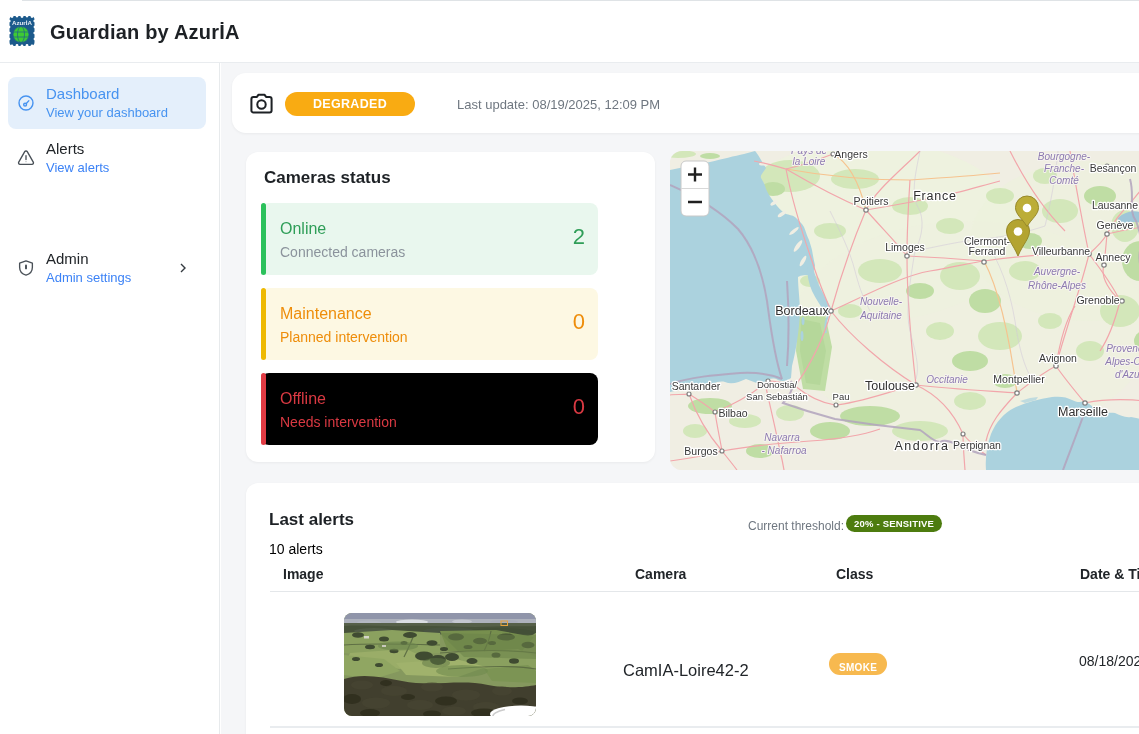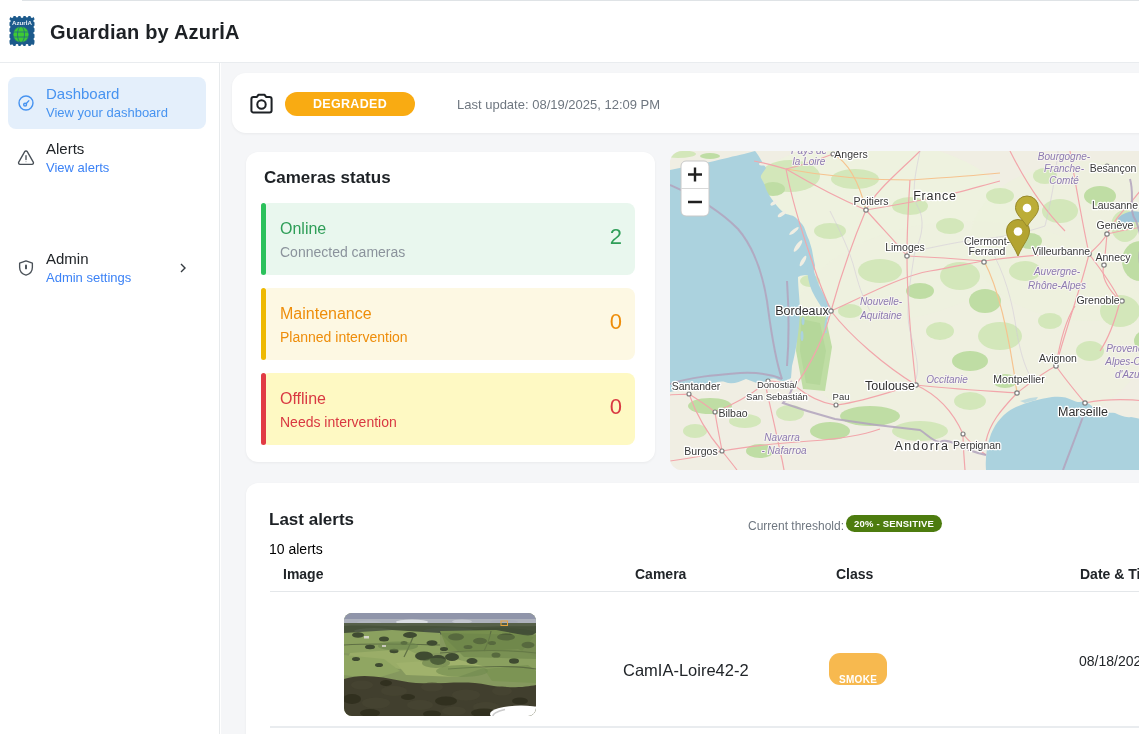--- a/index.html
+++ b/index.html
@@ -26,51 +26,51 @@
 
 
 #topbar { position:absolute; left:232px; top:73px; width:1024px; height:60px; background:#fff; border-radius:14px; box-shadow:0 1px 3px rgba(0,0,0,0.05); z-index:1; }
 #cam-icon { position:absolute; left:249px; top:93px; z-index:2; }
 #net-badge { position:absolute; left:285px; top:92px; height:24px; width:130px; text-align:center; background:#f9ab12; border-radius:12px; color:#fff; font-size:12.5px; font-weight:700; letter-spacing:0.3px; line-height:25px; z-index:2; }
 #lastupdate { position:absolute; left:457px; top:97px; font-size:13px; color:#6f7780; z-index:2; }
 
 
 #statuscard { position:absolute; left:246px; top:152px; width:409px; height:310px; background:#fff; border-radius:12px; box-shadow:0 1px 3px rgba(0,0,0,0.05); }
 #statuscard h2 { position:absolute; left:18px; top:16px; font-size:17px; font-weight:700; color:#1d2125; }
-.srow { position:absolute; left:15px; width:374px; height:72px; border-radius:8px; }
+.srow { position:absolute; left:15px; width:337px; height:72px; border-radius:8px; }
 .srow .bar { position:absolute; left:0; top:0; width:4.5px; height:72px; border-radius:4px; }
 .srow .t1 { position:absolute; left:19px; top:17px; font-size:16px; }
 .srow .t2 { position:absolute; left:19px; top:41px; font-size:14px; }
 .srow .num { position:absolute; right:13px; top:21px; font-size:22px; }
 #row-on { top:51px; background:#e9f7ee; }
 #row-on .bar { background:#2bc15b; }
 #row-on .t1, #row-on .num { color:#2f9e58; }
 #row-on .t2 { color:#8b939c; }
 #row-mt { top:136px; background:#fdf8e3; }
 #row-mt .bar { background:#eeb902; }
 #row-mt .t1, #row-mt .t2, #row-mt .num { color:#ee8d0a; }
-#row-off { top:221px; background:#fef9c3; }
+#row-off { top:221px; background:#000000; }
 #row-off .bar { background:#e13b44; }
 #row-off .t1, #row-off .t2, #row-off .num { color:#d93942; }
 
 
 #map { position:absolute; left:670px; top:151px; width:586px; height:319px; border-radius:12px; overflow:hidden; background:#f1eee4; }
 
 
 #alertscard { position:absolute; left:246px; top:483px; width:1010px; height:300px; background:#fff; border-radius:12px; box-shadow:0 1px 3px rgba(0,0,0,0.05); }
 #alertscard h2 { position:absolute; left:23px; top:27px; font-size:17px; font-weight:700; color:#1d2125; }
 #nalerts { position:absolute; left:23px; top:58px; font-size:14px; color:#000000; }
 #thresh-label { position:absolute; left:502px; top:36px; font-size:12px; color:#6f7780; }
 #thresh-badge { position:absolute; left:600px; top:32px; height:17px; padding:0 8px; background:#4d7c0f; border-radius:9px; color:#fff; font-size:9.5px; font-weight:700; letter-spacing:0.2px; line-height:17px; }
 .th { position:absolute; top:83px; font-size:14px; font-weight:700; color:#212529; }
 #tborder1 { position:absolute; left:24px; top:108px; width:962px; height:1px; background:#e4e7ea; }
 #tborder2 { position:absolute; left:24px; top:243px; width:962px; height:1.5px; background:#e9ecef; }
 #thumb { position:absolute; left:98px; top:130px; width:192px; height:103px; border-radius:8px; overflow:hidden; }
 #camname { position:absolute; left:377px; top:169px; font-size:16.5px; color:#212529;margin-top:9px; }
-#smoke-badge { position:absolute; left:583px; top:170px; height:22px; padding:16px 10px; background:#f7b94f; border-radius:11px; color:#fff; font-size:10px; font-weight:700; letter-spacing:0.3px; line-height:22px; }
+#smoke-badge { position:absolute; left:583px; top:170px; height:22px; padding:4px 10px; background:#f7b94f; border-radius:11px; color:#fff; font-size:10px; font-weight:700; letter-spacing:0.3px; line-height:22px; }
 #rowdate { position:absolute; left:833px; top:170px; font-size:14px; color:#212529; }
 </style>
 </head>
 <body>
 <div id="main"></div>
 
 <div id="header">
   <div id="topline"></div>
   <svg id="logo" width="26" height="32" viewBox="0 0 26 32">
     <rect x="0.5" y="1" width="25" height="30" rx="4" fill="#1c5a8c"></rect>

